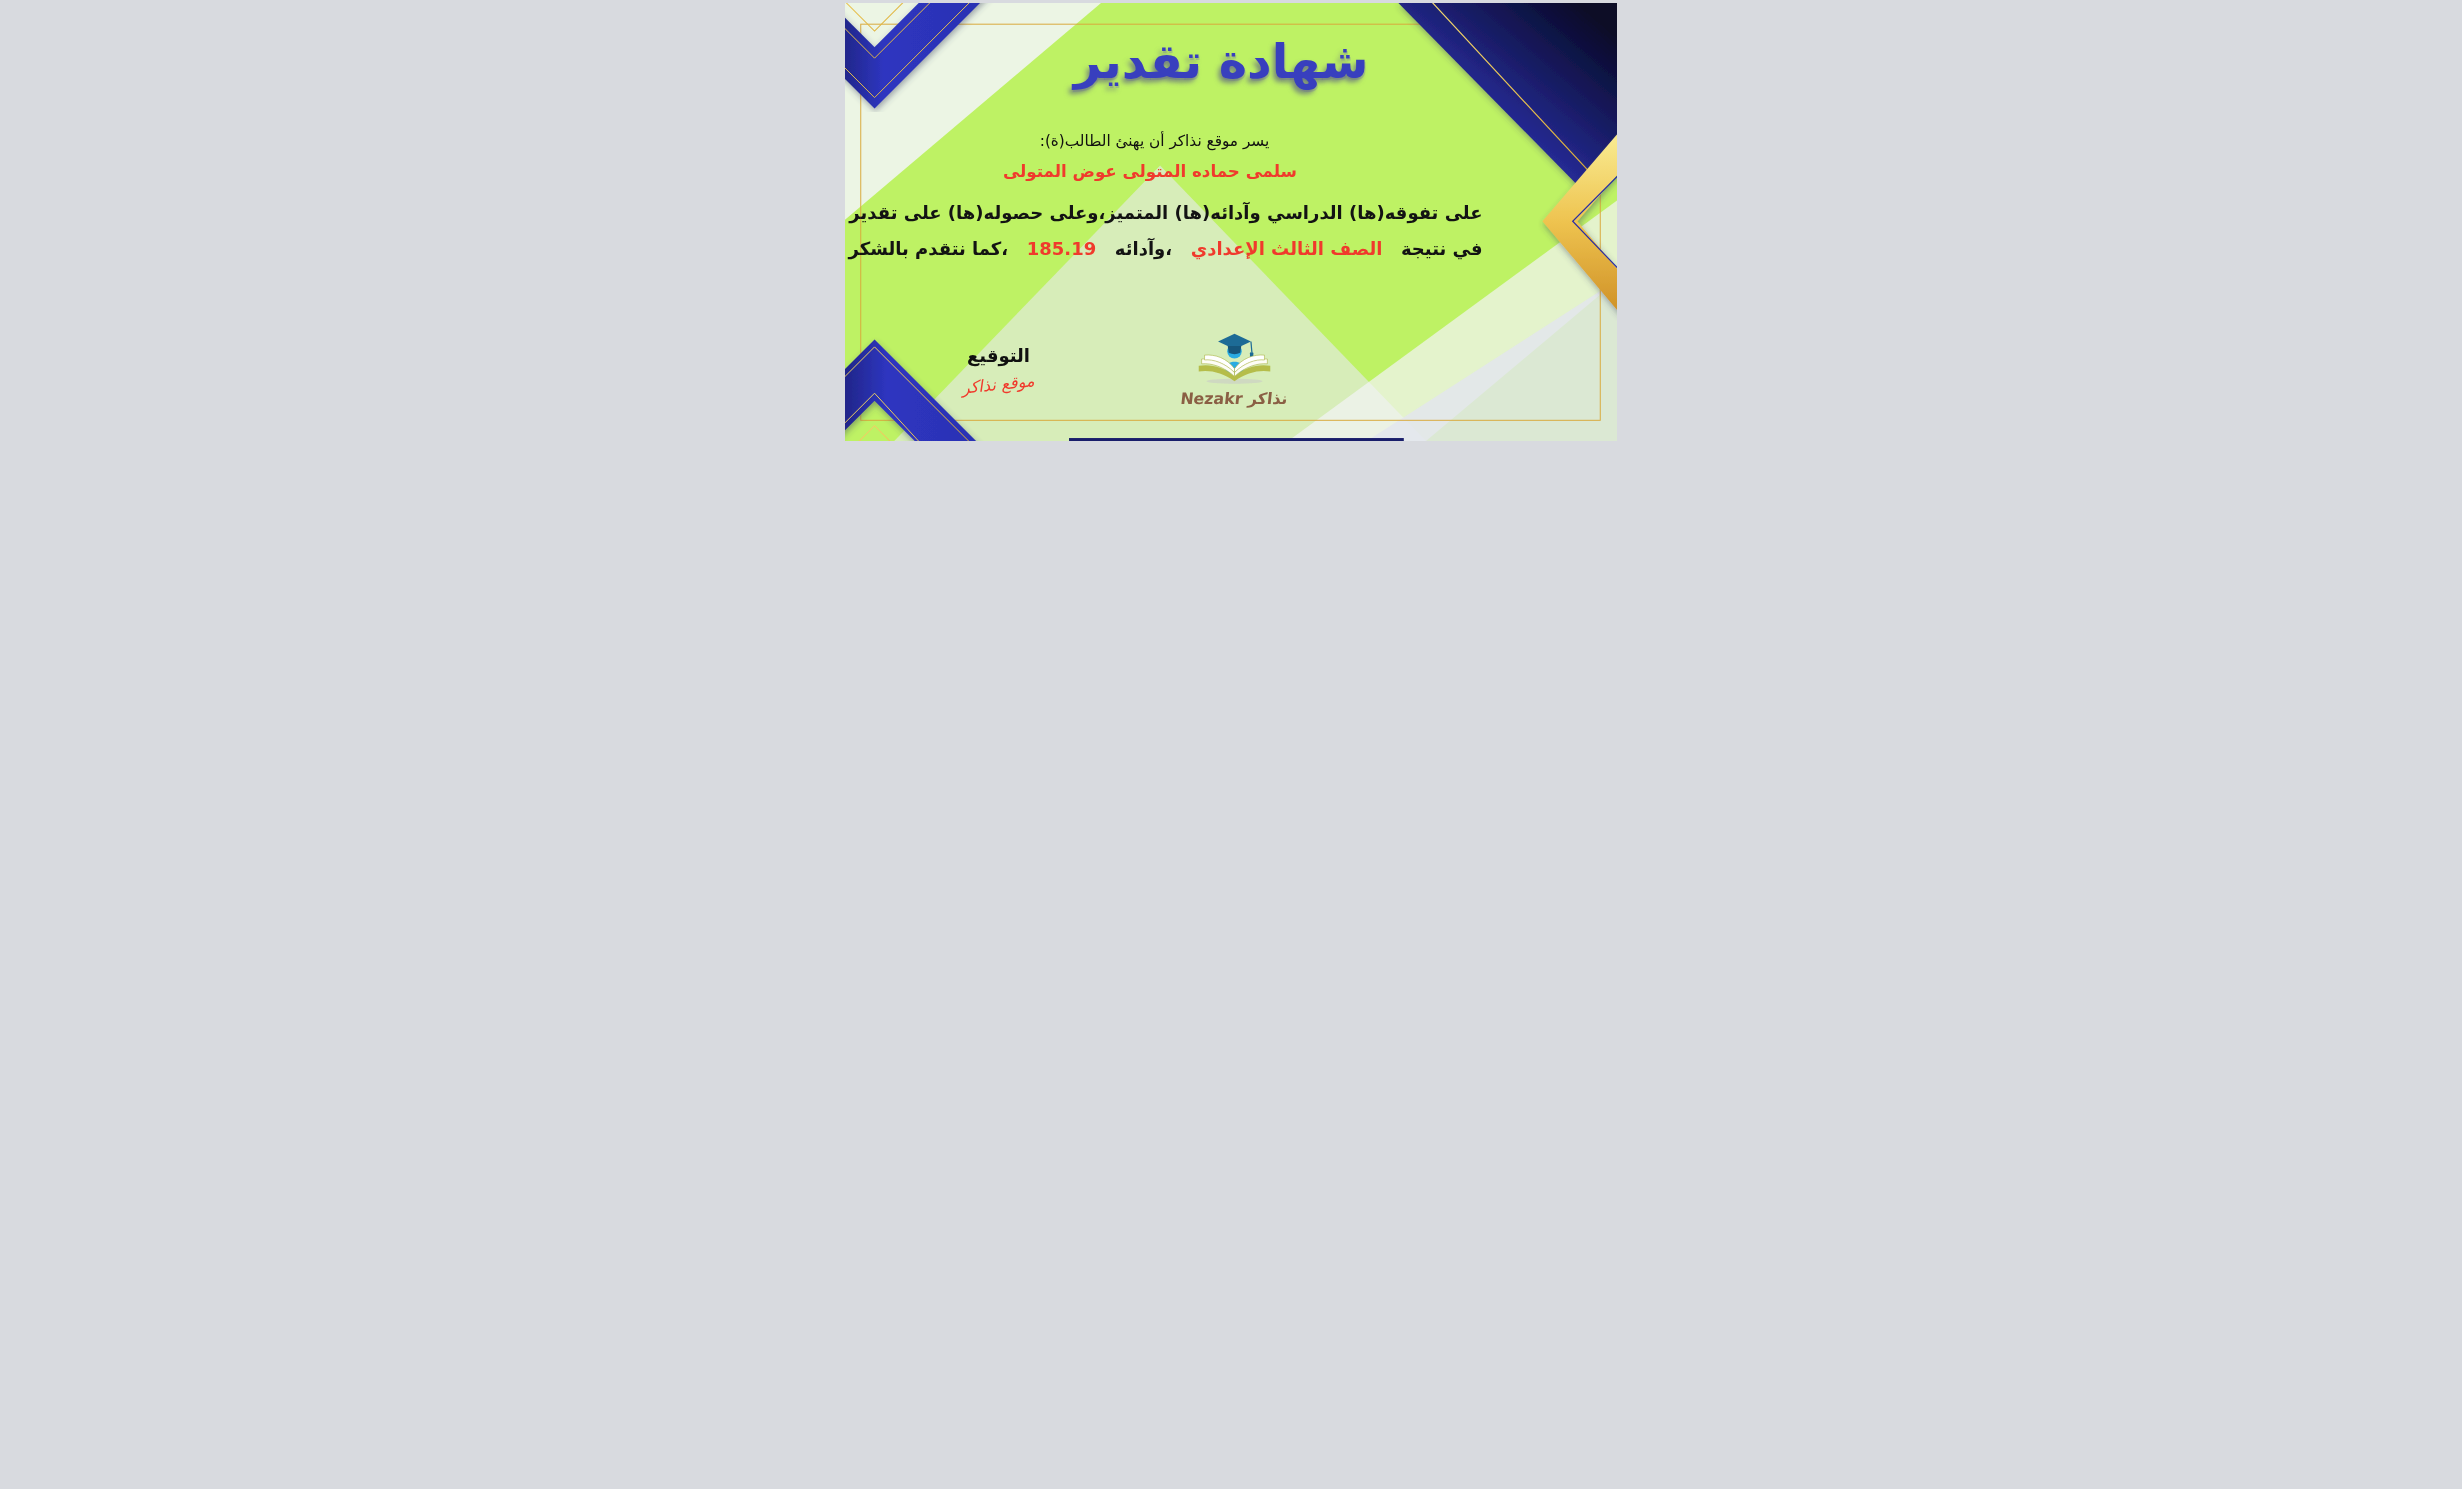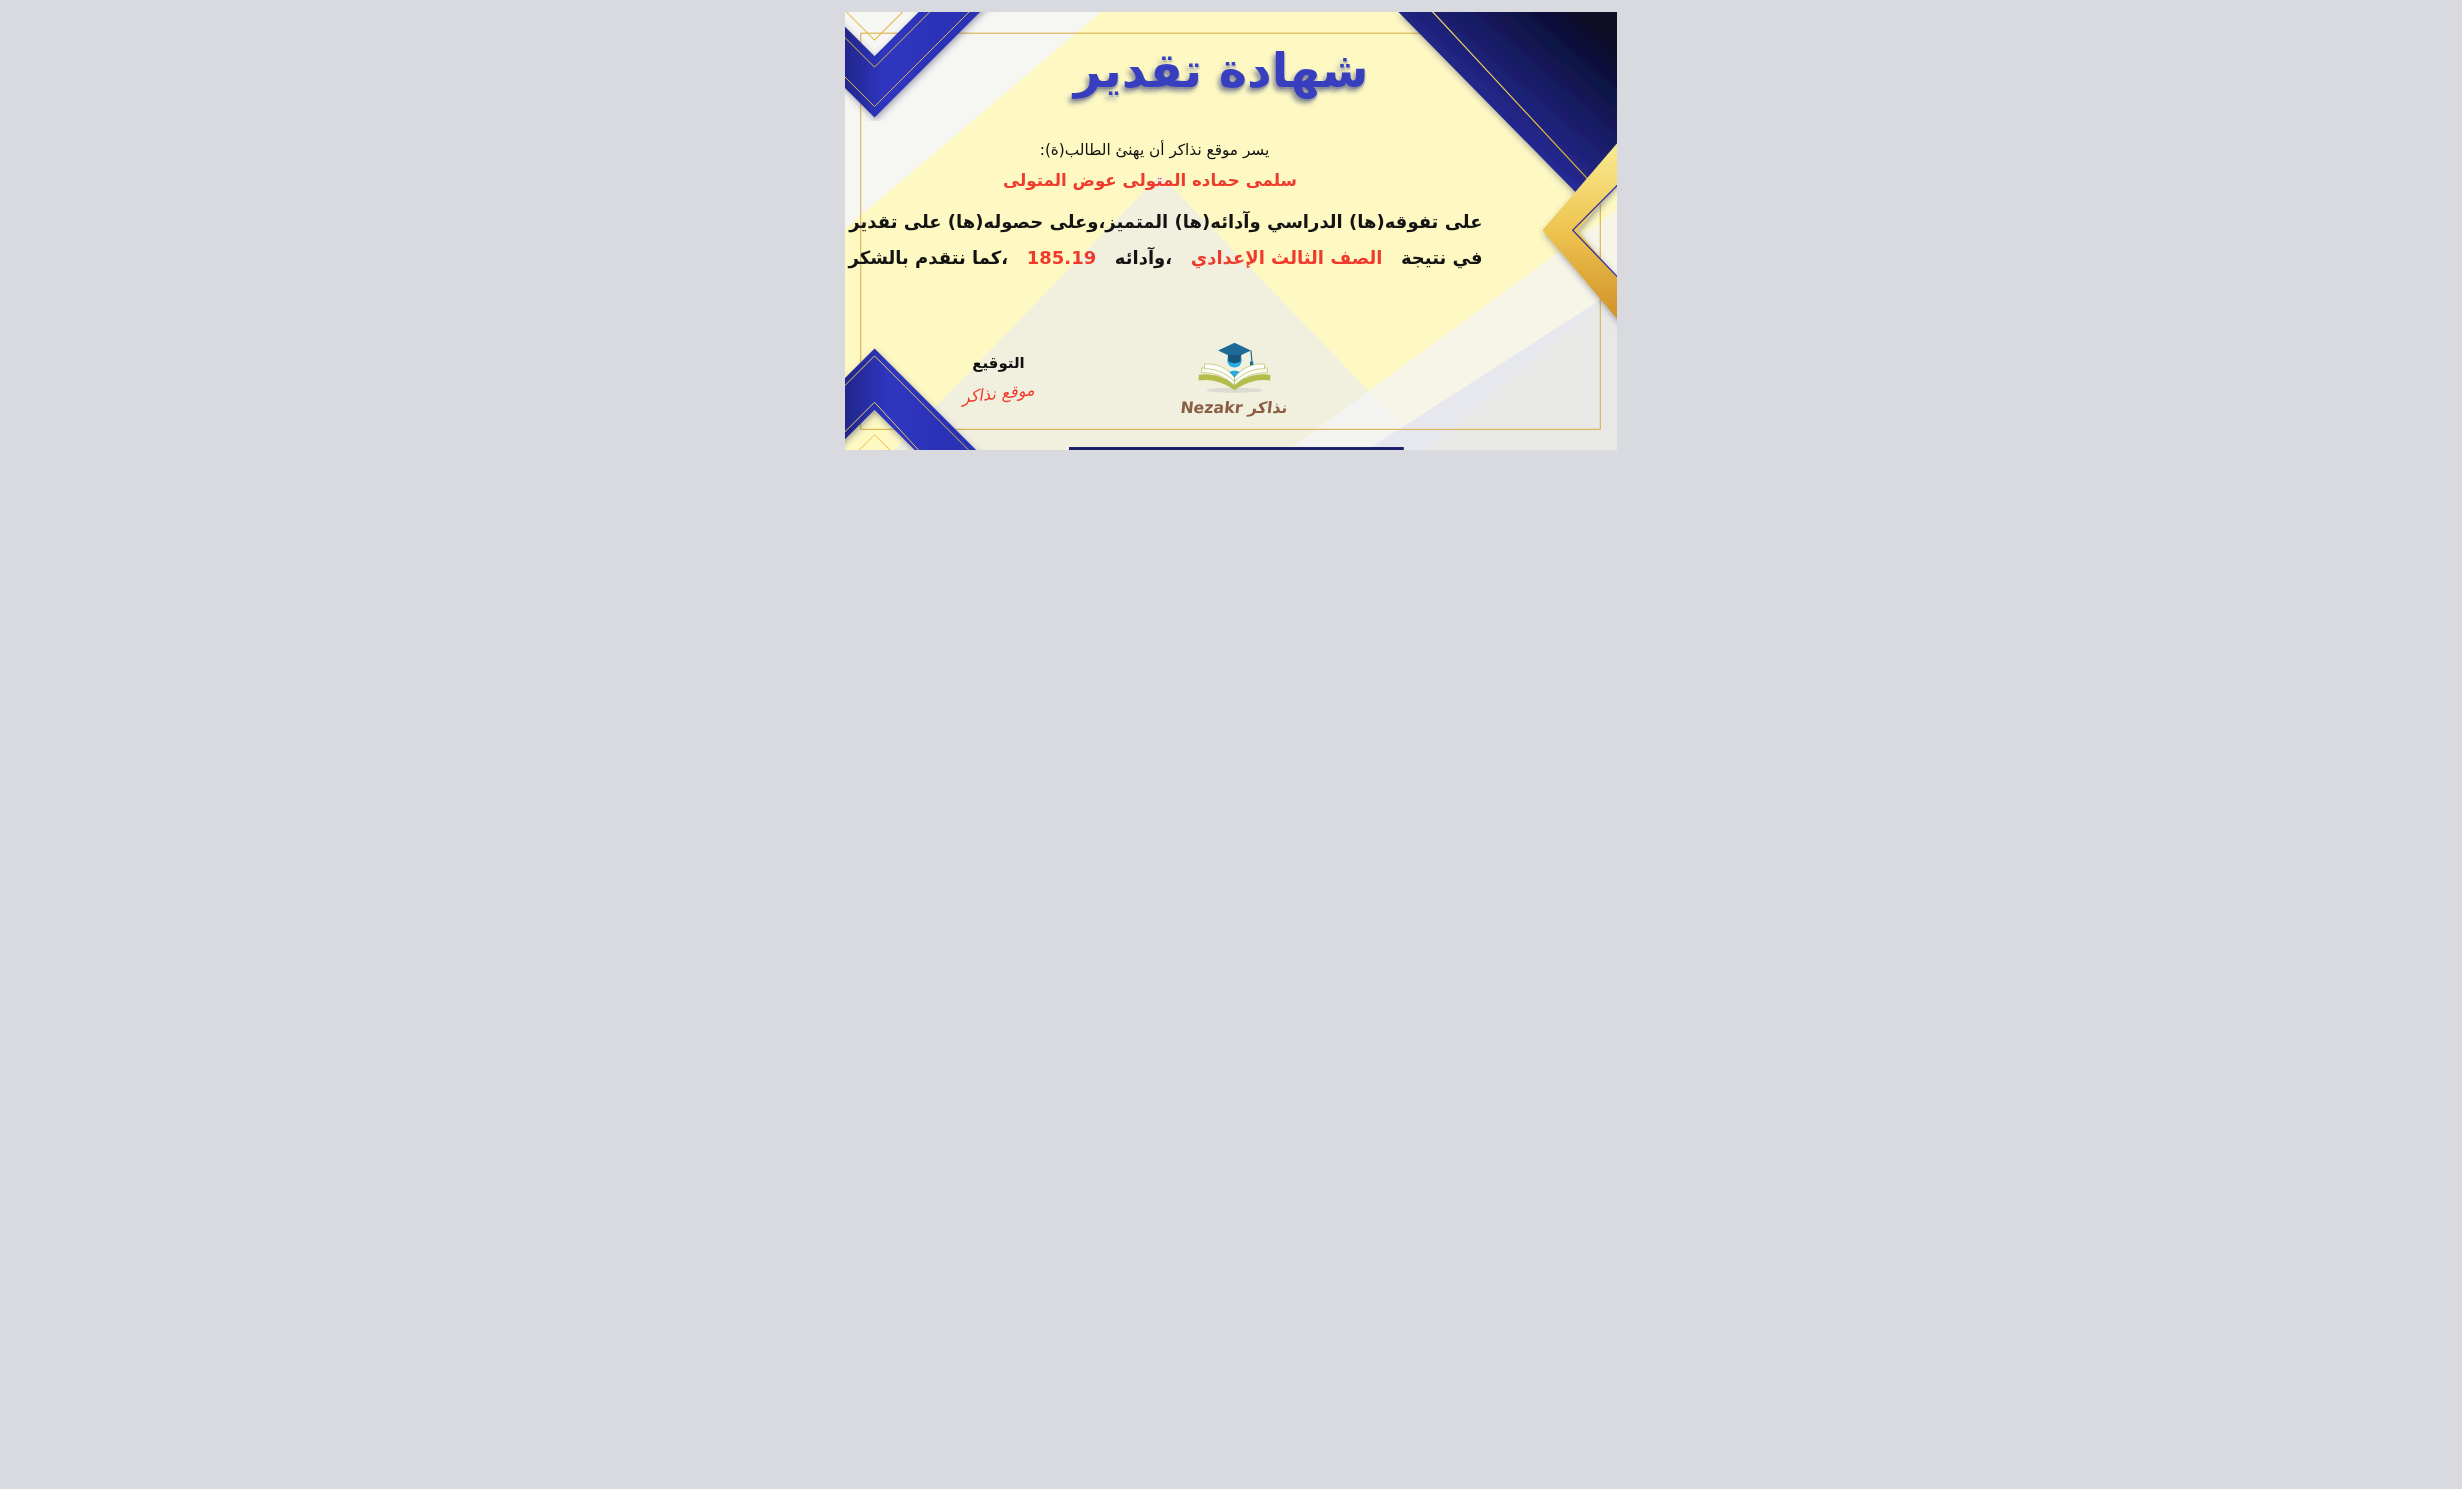--- a/index.html
+++ b/index.html
@@ -1,19 +1,19 @@
 <!DOCTYPE html>
 <html lang="ar" style="font-size:7.9px"><head>
 <meta charset="utf-8">
 <style>
   html,body{margin:0;padding:0;background:#d8dadf;}
   *{box-sizing:border-box;}
   .canvas{
-    position:relative;width:772px;height:438px;margin:12px auto;
-    background:#fef9c3;overflow:hidden;
+    position:relative;width:772px;height:438px;margin:3px auto;
+    background:#bef264;overflow:hidden;
     font-family:"DejaVu Sans",sans-serif;
   }
   .deco{position:absolute;inset:0;width:100%;height:100%;}
   .txt{position:absolute;direction:rtl;}
   .title{
     left:0;right:19.7px;top:25.6px;text-align:center;
     font-size:48px;font-weight:bold;color:#383fbe;line-height:1.35;
     text-shadow:-2.5px 3.9px 4.9px rgba(95,100,130,.75), 1px 1.5px 0 rgba(130,134,170,.35);
   }
   .intro{
@@ -27,21 +27,21 @@
   .para{
     left:133px;width:507px;top:192px;text-align:center;
     font-size:18px;font-weight:bold;color:#131313;line-height:36px;
   }
   .para .pline{white-space:nowrap;}
   .para span{margin:0 2.5px;}
   .red{color:#f03a2c;}
   .gap{margin:0 9.8px !important;}
   .sign-label{
     left:114px;top:342px;width:79px;text-align:center;
-    font-size:15px;font-weight:bold;color:#101010;
+    font-size:18px;font-weight:bold;color:#101010;
   }
   .sign-script{
     left:104px;top:372px;width:98px;text-align:center;
     font-size:16.3px;font-style:italic;color:#f03a2c;
     transform:rotate(-6deg);
   }
   .logo{
     left:315px;top:327px;width:148px;text-align:center;direction:rtl;
   }
   .logo-text{

